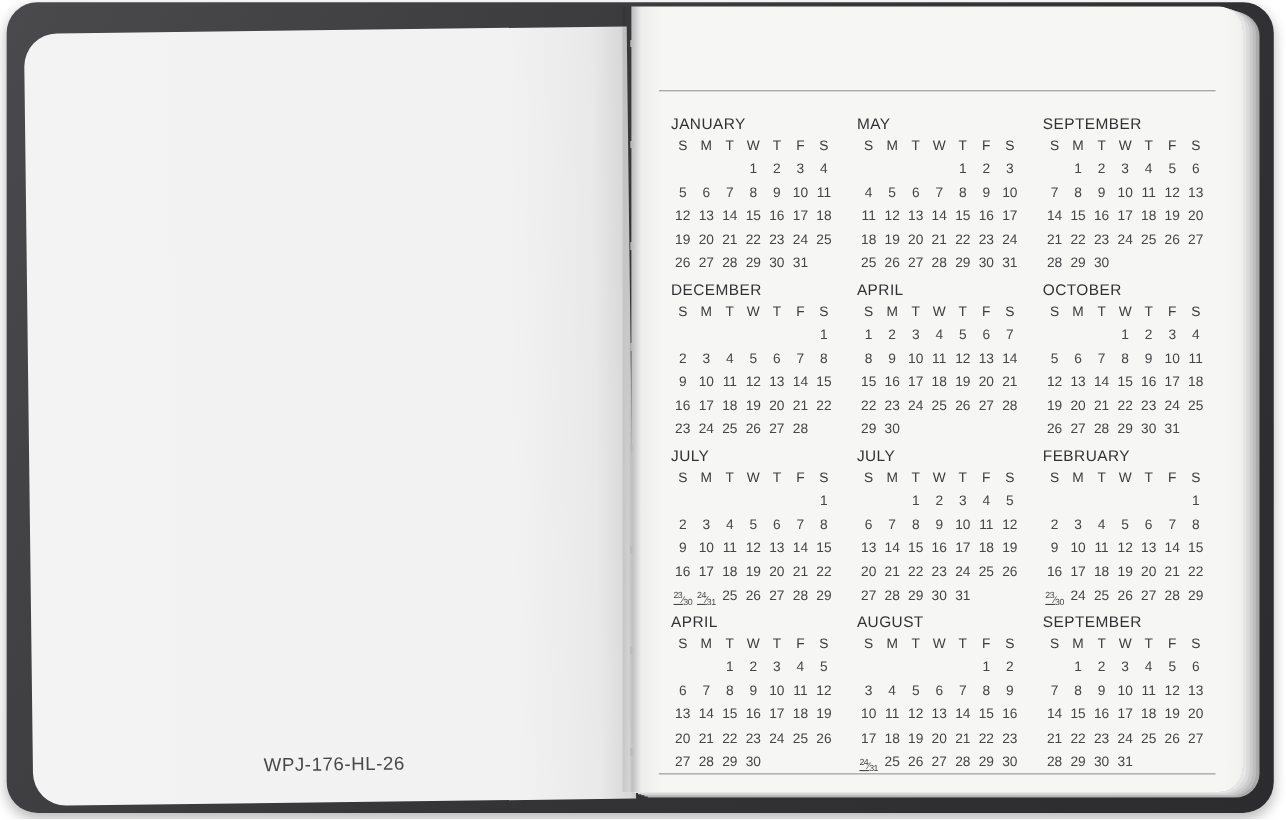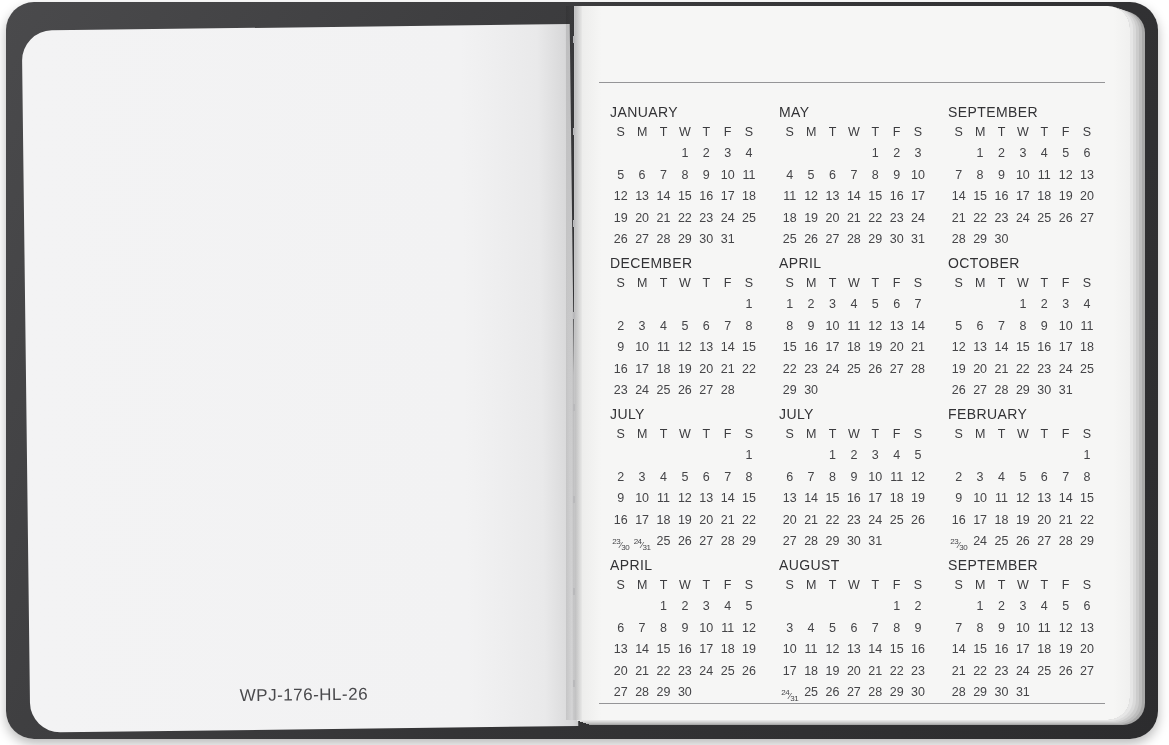--- a/index.html
+++ b/index.html
@@ -39,21 +39,21 @@
 
   .months-grid{position:absolute;left:36px;top:96px;display:grid;
                grid-template-columns:repeat(3,150px);grid-template-rows:repeat(4,151px);
                grid-auto-flow:column;column-gap:19px;}
   .month{width:150px;color:var(--ink,#424245);}
   .month-name{font-size:14px;letter-spacing:.4px;height:20px;line-height:20px;color:#323235;}
   .week{display:flex;}
   .cell{width:21.4px;height:21.4px;line-height:21.4px;text-align:center;
         font-size:12.5px;color:#454548;}
   .cell.hdr{color:#3c3c3f;}
-  .frac{font-size:9px;letter-spacing:-.5px;white-space:nowrap;}
+  .frac{font-size:9px;letter-spacing:-.5px;white-space:nowrap;text-decoration:underline;}
   .frac sup{font-size:8px;vertical-align:4px;}
   .frac sub{font-size:8px;vertical-align:-2px;}
 </style>
 </head>
 <body>
 
 <div class="photo" style="--ink: #3b3b3e;">
   <div class="cover"></div>
 
   <div class="left-page">

